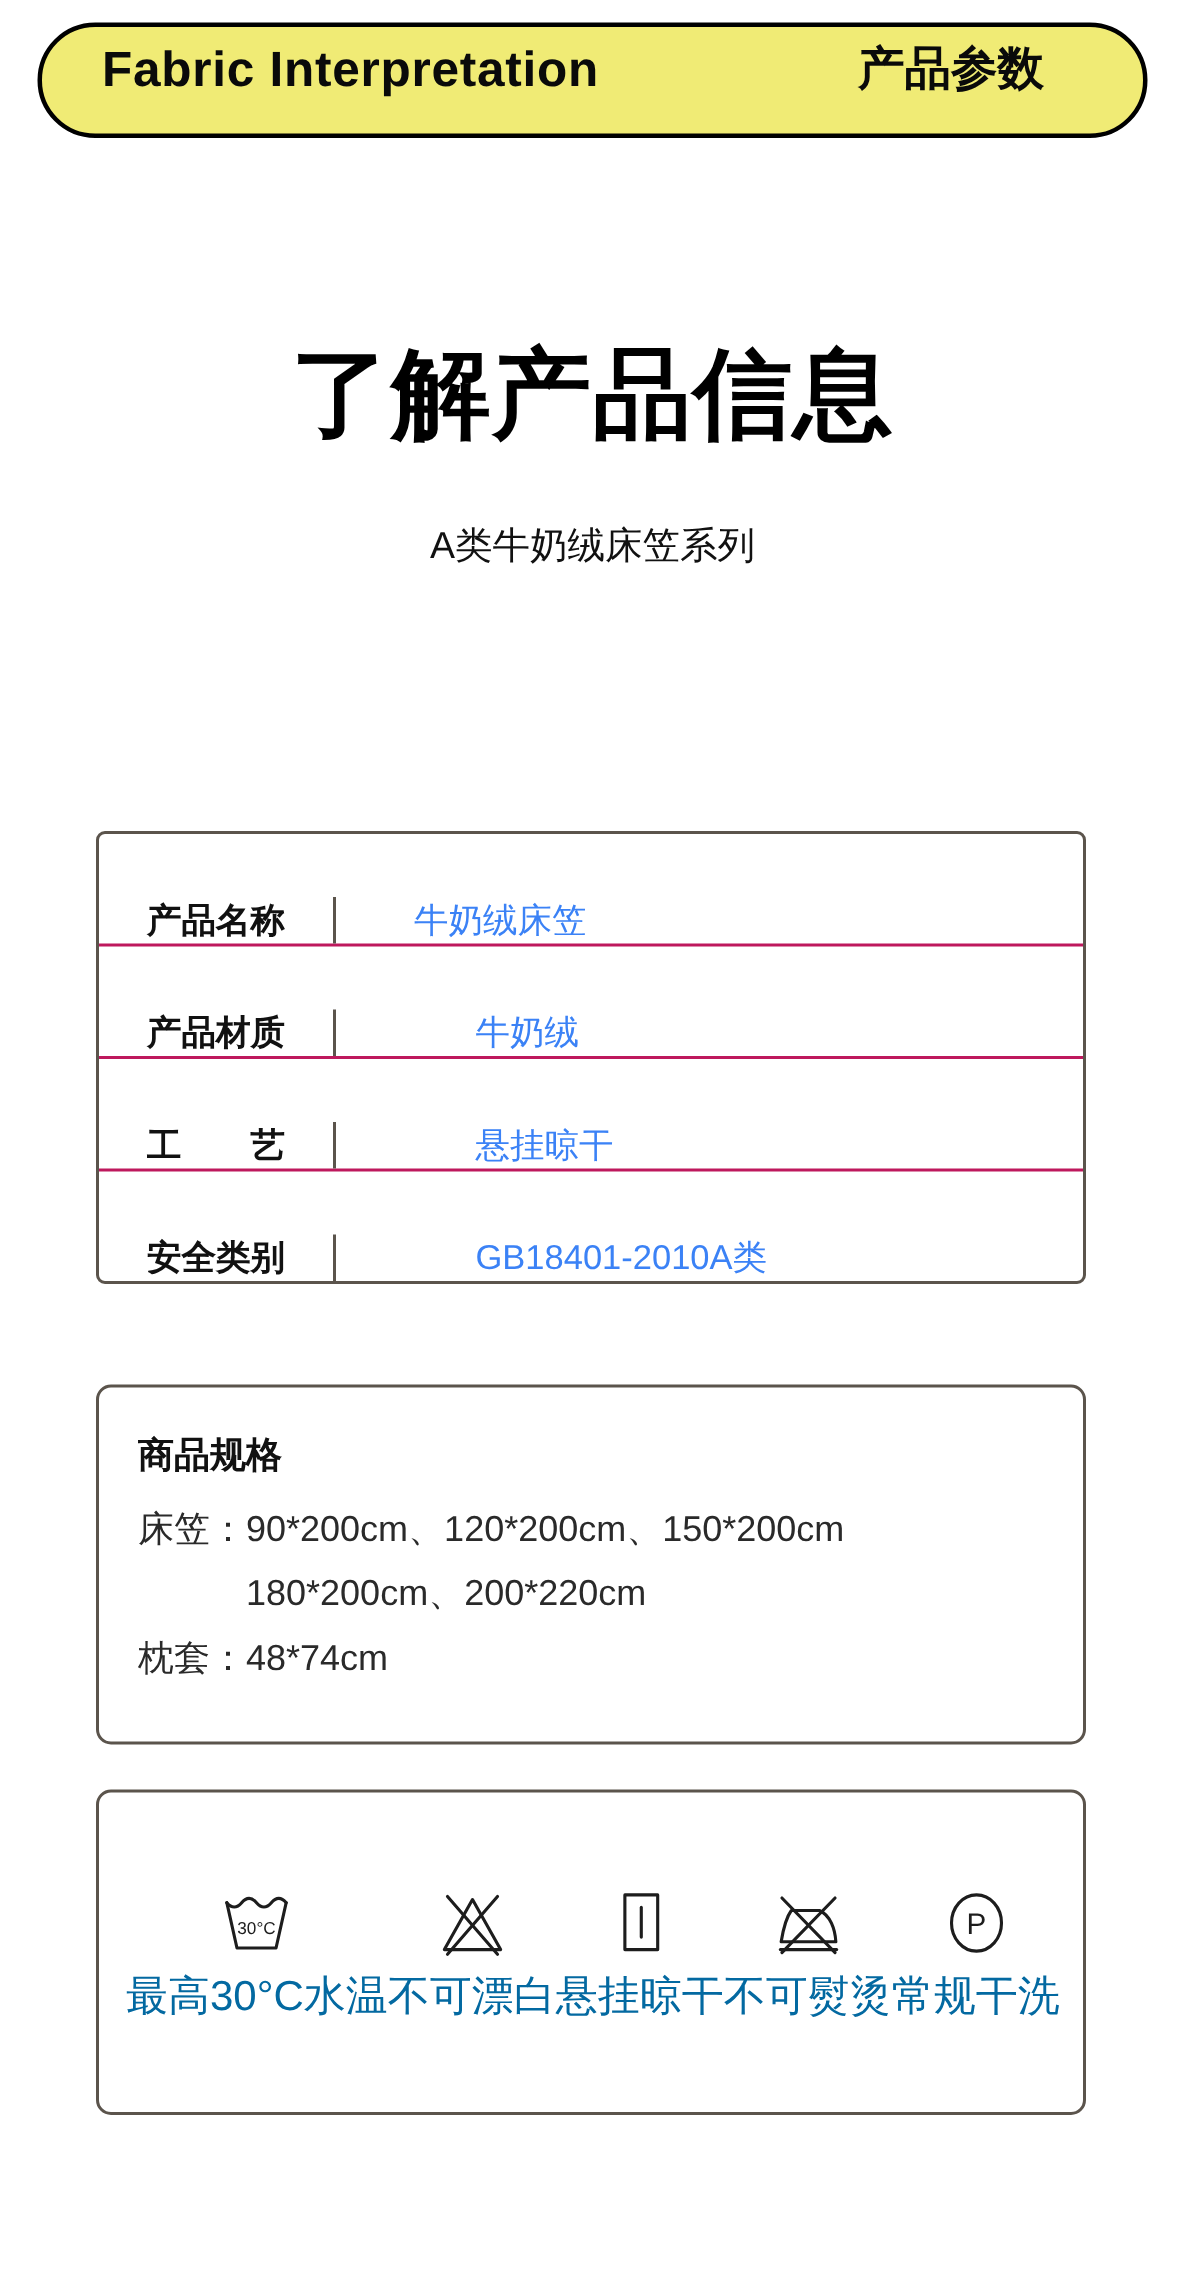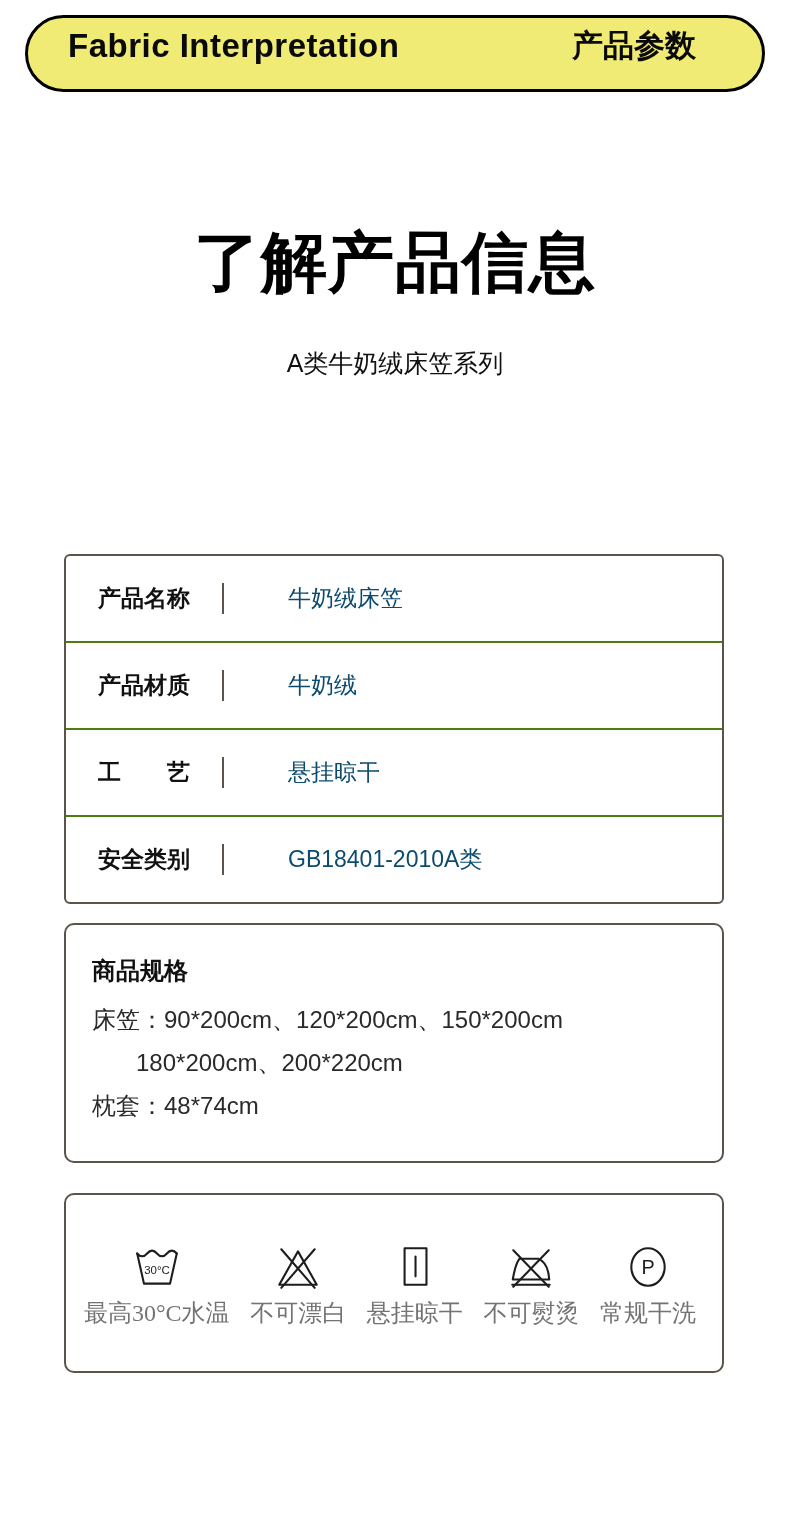--- a/index.html
+++ b/index.html
@@ -86,44 +86,43 @@
     position: absolute;
     left: 64px; top: 554px;
     width: 660px;
     box-sizing: border-box;
     border: 2px solid #5B544C;
     border-radius: 6px;
     background: #fff;
   }
   .spec-row {
     display: flex;
-    height: 85px;
-    align-items: center;
-  }
-  .spec-row + .spec-row { border-top: 2px solid #4d7c0f; }
+    height: 73px;
+    align-items: flex-end;
+  }
+  .spec-row + .spec-row { border-top: 2px solid #be185d; gap: 41px; }
   .cell-label {
     width: 156px;
     flex: 0 0 156px;
     display: flex;
     align-items: center;
     justify-content: center;
     font-size: 23px;
     font-weight: 700;
     color: #111;
     border-right: 2px solid #5B544C;
     white-space: pre;
   }
   .cell-value {
     flex: 1;
     display: flex;
     align-items: center;
     padding-left: 52px;
     font-size: 23px;
-    color: #0c4a6e;
-    margin-left: 12px;
+    color: #3b82f6;
   }
 
   
   .spec-box {
     position: absolute;
     left: 64px; top: 923px;
     width: 660px; height: 240px;
     box-sizing: border-box;
     border: 2.5px solid #5B544C;
     border-radius: 10px;
@@ -138,48 +137,47 @@
     margin-bottom: 11px;
   }
   .spec-line {
     display: flex;
     font-size: 24px;
     color: #2a2a2a;
     line-height: 43px;
     white-space: nowrap;
   }
   .spec-prefix { min-width: 72px; }
-  .spec-line.indent { margin-left: 44px; }
+  .spec-line.indent { margin-left: 72px; }
 
   
   .care-box {
     position: absolute;
     left: 64px; top: 1193px;
-    width: 660px; height: 180px;
+    width: 660px; height: 217px;
     box-sizing: border-box;
     border: 2.5px solid #5B544C;
     border-radius: 10px;
     background: #fff;
     display: flex;
     align-items: center;
     justify-content: space-between;
     padding: 6px 26px 0 18px;
   }
   .care-item {
     display: flex;
     flex-direction: column;
     align-items: center;
     gap: 7px;
   }
   .care-item svg { display: block; }
   .care-label {
-    font-size: 24px;
-    color: #737373;
+    font-size: 28px;
+    color: #0369a1;
     white-space: nowrap;
-    font-family: Liberation Serif, serif;
   }
   .icon-stroke { stroke: #1d1d1d; stroke-width: 2; fill: none; stroke-linecap: round; stroke-linejoin: round; }
   .icon-text { fill: #1d1d1d; font-family: "Liberation Sans", sans-serif; }
 </style>
 </head>
 <body>
 
 <div class="page">
 
   <div class="banner">

